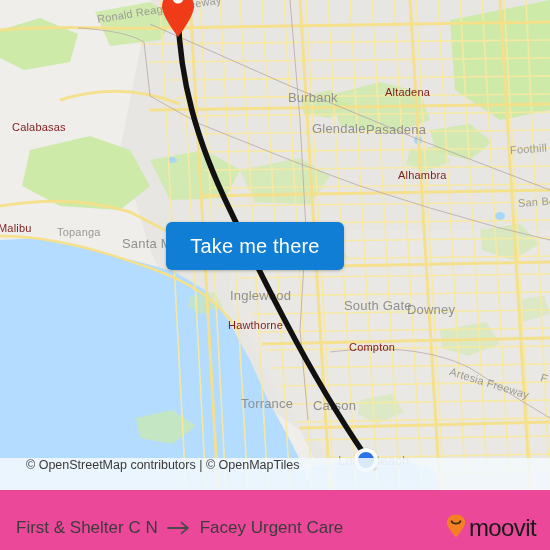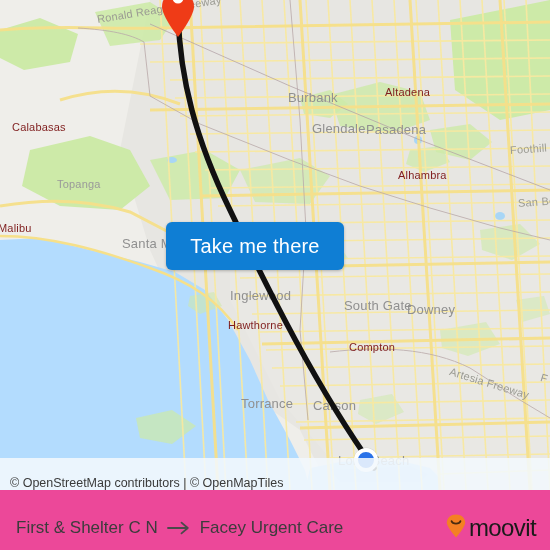--- a/index.html
+++ b/index.html
@@ -41,21 +41,21 @@
   .map-label {
     position: absolute;
     color: #8e8e8e;
     font-family: "Liberation Sans", sans-serif;
     white-space: nowrap;
     pointer-events: none;
     letter-spacing: 0.2px;
   }
   .lbl-lg { font-size: 11px; color: #7f1d1d; }
   .lbl-md { font-size: 13px; color: #909090; }
-  .lbl-sm { font-size: 11px; color: #9a9a9a; }
+  .lbl-sm { font-size: 11px; color: #9a9a9a; margin-top: 48px; }
   .lbl-hw {
     font-size: 11px;
     color: #9b9b93;
     font-family: "Liberation Sans", sans-serif;
   }
 
   
   .route-svg {
     position: absolute;
     left: 0; top: 0;
@@ -111,23 +111,23 @@
 
   
   .attribution {
     position: absolute;
     left: 0;
     top: 458px;
     width: 550px;
     height: 32px;
     background: rgba(243, 248, 253, 0.88);
     display: flex;
-    align-items: flex-end;
+    align-items: flex-start;
     box-sizing: border-box;
-    padding-left: 10px;
+    padding-left: 26px;
   }
   .attribution-text {
     font-size: 12.5px;
     color: #3a3a3a;
     font-family: "Liberation Sans", sans-serif;
     white-space: nowrap;
   }
 
   
   .footer {

